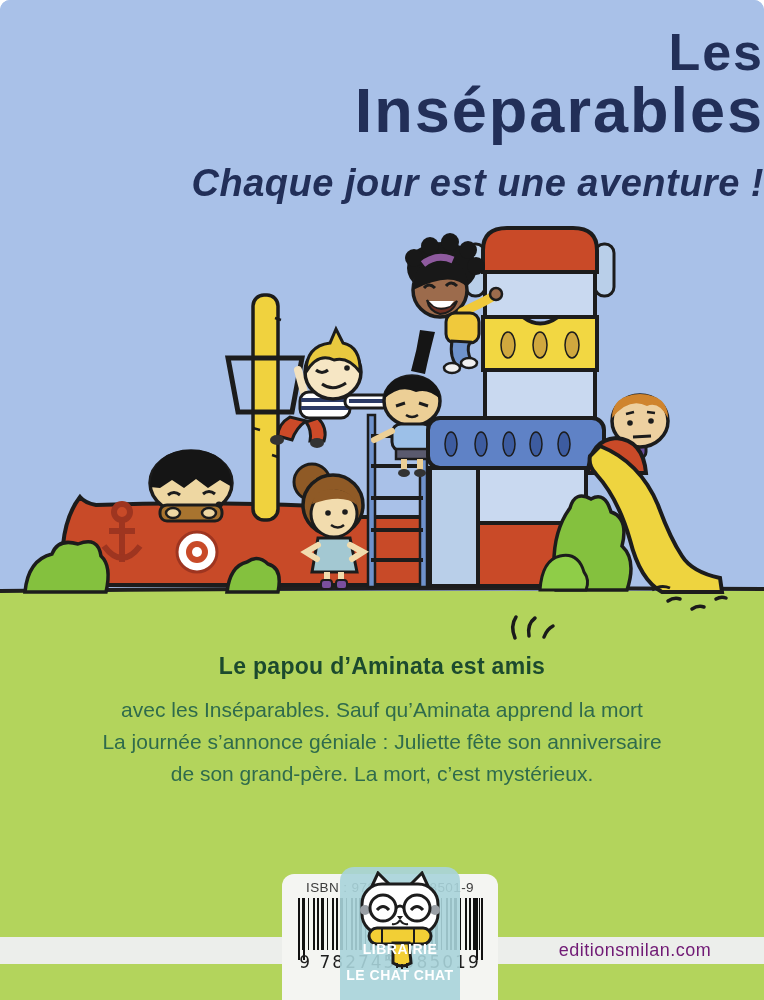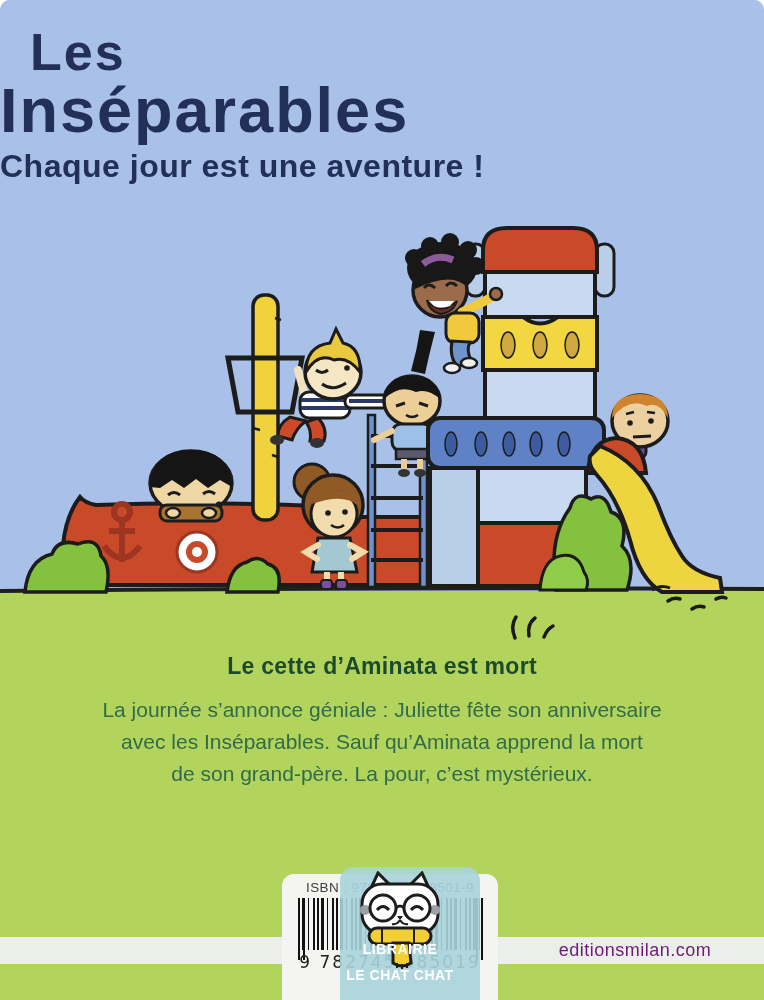--- a/index.html
+++ b/index.html
@@ -5,24 +5,24 @@
   html,body{margin:0;padding:0;background:#ffffff;}
   .page{
     position:relative;width:764px;height:1000px;overflow:hidden;
     background:#a9c1e8;border-radius:10px 10px 0 0;
     font-family:"Liberation Sans", sans-serif;
   }
   .sky{position:absolute;left:0;top:0;width:764px;height:591px;background:#a9c1e8;}
   .grass{position:absolute;left:0;top:591px;width:764px;height:409px;background:#b3d45c;}
 
   
-  .title-block{position:absolute;left:0;top:22px;width:764px;text-align:left;color:#222f58;}
+  .title-block{position:absolute;left:0;top:22px;width:764px;text-align:right;color:#222f58;}
   .title-l1{font-size:52px;font-weight:bold;letter-spacing:2px;margin-left:30px;}
   .title-l2{font-size:63px;font-weight:bold;letter-spacing:2px;margin-top:-8px;}
-  .tagline{font-size:32px;font-weight:bold;margin-top:2px;letter-spacing:0.5px;}
+  .tagline{font-size:38px;font-weight:bold;margin-top:16px;letter-spacing:0.5px;font-style:italic;}
 
   
   .illu{position:absolute;left:0;top:200px;width:764px;height:450px;}
 
   
   .synopsis{position:absolute;left:0;top:653px;width:764px;text-align:center;}
   .syn-heading{font-size:23px;font-weight:bold;color:#1c4a2e;margin-bottom:14px;letter-spacing:0.3px;}
   .syn-line{font-size:21px;color:#2f6b4c;line-height:32px;}
 
   
@@ -35,21 +35,21 @@
     font-size:13.5px;color:#3c3c3c;letter-spacing:0.4px;}
   .bars{position:absolute;left:16px;top:24px;width:184px;height:52px;
     background:repeating-linear-gradient(90deg,#111 0 2px,#f4f5f2 2px 4px,#111 4px 7px,#f4f5f2 7px 10px,#111 10px 11px,#f4f5f2 11px 15px,#111 15px 17px,#f4f5f2 17px 19px);}
   .guard{position:absolute;top:24px;width:2px;height:62px;background:#111;}
   .g1{left:16px;} .g2{left:21px;} .g3{left:106px;} .g4{left:111px;} .g5{left:194px;} .g6{left:199px;}
   .digits{position:absolute;left:0;top:78px;width:216px;text-align:center;
     font-size:17px;color:#1d1d1d;letter-spacing:2px;font-family:"DejaVu Sans", sans-serif;}
 
   
   .sticker{position:absolute;left:340px;top:867px;width:120px;height:133px;
-    background:rgba(168,212,218,0.9);border-radius:14px 14px 0 0;padding-left:20px;}
+    background:rgba(168,212,218,0.9);border-radius:14px 14px 0 0;}
   .sticker-text{position:absolute;left:0;width:120px;text-align:center;color:#ffffff;
     font-weight:bold;font-size:14px;letter-spacing:0.5px;font-family:"Liberation Sans",sans-serif;}
   .st1{top:74px;} .st2{top:100px;}
   .cat{position:absolute;left:12px;top:4px;}
 </style>
 </head>
 <body>
 
 <div class="page">
   <div class="sky"></div>
@@ -224,24 +224,24 @@
       <path d="M515,438 q-5,-12 1,-21"></path>
       <path d="M529,436 q-2,-12 6,-18"></path>
       <path d="M544,437 q3,-8 9,-11"></path>
       <path d="M668,401 q6,-4 12,-2"></path>
       <path d="M692,409 q6,-4 12,-2"></path>
       <path d="M716,399 q5,-3 10,-1"></path>
     </g>
   </svg>
 
   <div class="synopsis">
-    <div class="syn-heading">Le cette d’Aminata est mort</div>
+    <div class="syn-heading">Le papou d’Aminata est amis</div>
+    <div class="syn-line">avec les Inséparables. Sauf qu’Aminata apprend la mort</div>
     <div class="syn-line">La journée s’annonce géniale : Juliette fête son anniversaire</div>
-    <div class="syn-line">avec les Inséparables. Sauf qu’Aminata apprend la mort</div>
-    <div class="syn-line">de son grand-père. La pour, c’est mystérieux.</div>
+    <div class="syn-line">de son grand-père. La mort, c’est mystérieux.</div>
   </div>
 
   <div class="footer-strip"></div>
   <div class="website">editionsmilan.com</div>
 
   <div class="barcode-box">
     <div class="isbn">ISBN : 978-2-7459-8501-9</div>
     <div class="bars"></div>
     <div class="guard g1"></div>
     <div class="guard g2"></div>

